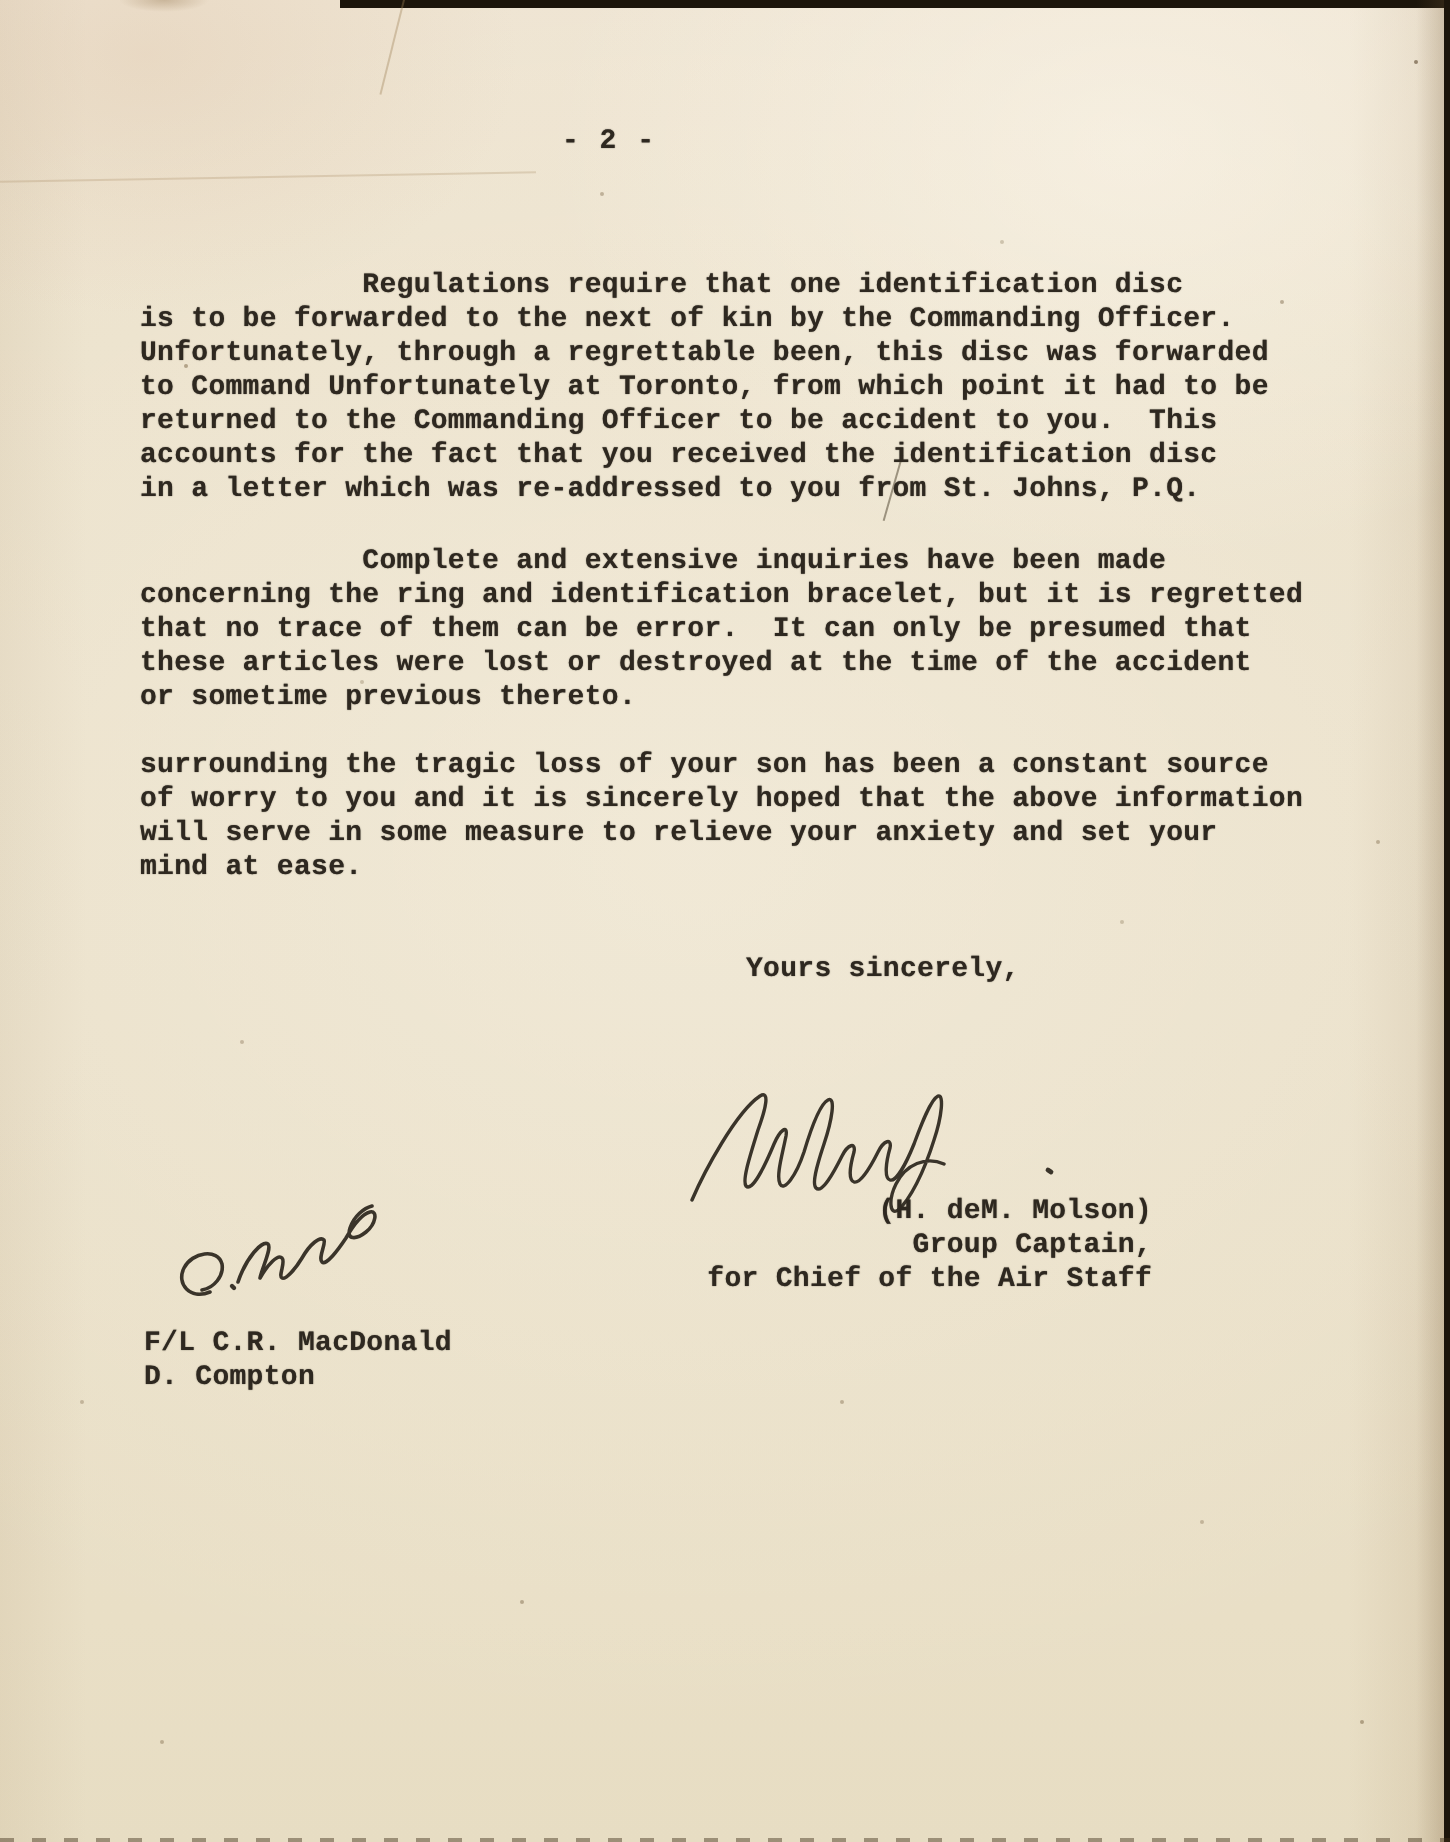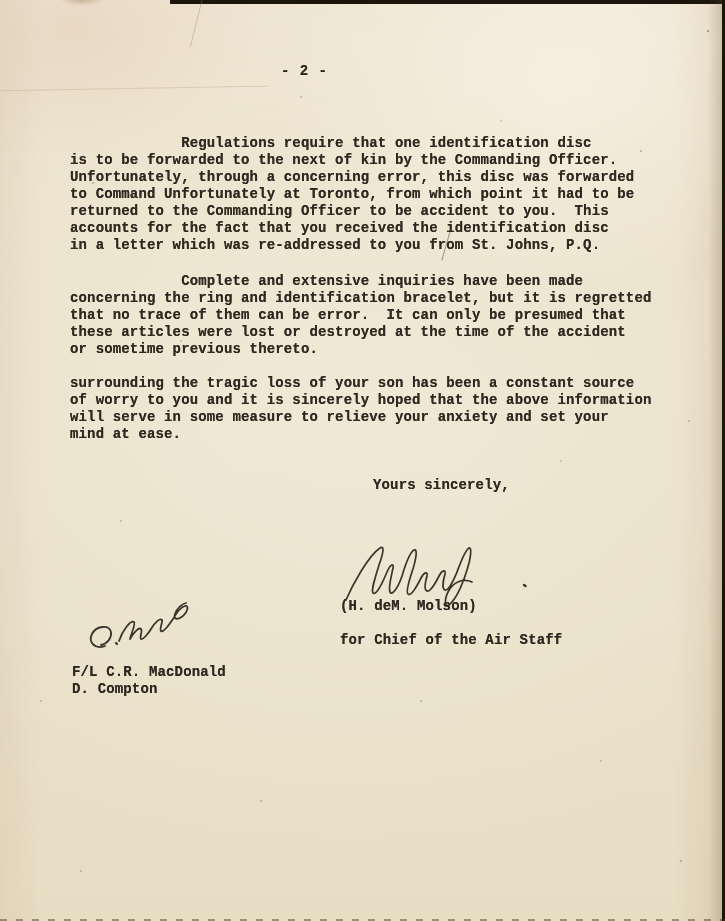--- a/index.html
+++ b/index.html
@@ -20,21 +20,21 @@
   .type{
     position:absolute;
     font-size:14px;
     line-height:17px;
     font-weight:bold;
     letter-spacing:.15px;
     color:#2e2820;
     text-shadow:0 0 .6px rgba(46,40,30,.75);
   }
   .tline{white-space:pre;font-family:Liberation Mono, monospace;}
-  .center{text-align:left;}
+  .center{text-align:right;}
   
   .edge-top{position:absolute;top:0;left:170px;right:0;height:4px;background:#1c150b;}
   .edge-right{position:absolute;top:0;right:0;width:3px;height:100%;background:#1c150b;}
   .edge-bottom{position:absolute;bottom:0;left:0;right:0;height:2px;
     background:repeating-linear-gradient(90deg, rgba(64,48,26,.45) 0 7px, transparent 7px 16px);}
   .right-shade{position:absolute;top:0;right:3px;width:14px;height:100%;
     background:linear-gradient(90deg, transparent, rgba(120,95,60,.22));}
   
   .crease-top{position:absolute;left:196px;top:-4px;width:1px;height:52px;
     background:rgba(158,128,88,.38);transform:rotate(14deg);}
@@ -71,21 +71,21 @@
   <div class="crease-h"></div>
   <div class="tear-topleft"></div>
   <div class="pen-mark"></div>
   <div class="specks"></div>
 
   <div class="type" style="left:281px;top:63px;letter-spacing:1px;">- 2 -</div>
 
   <div class="type" style="left:70px;top:135px;width:600px;">
       <div class="tline">             Regulations require that one identification disc</div>
       <div class="tline">is to be forwarded to the next of kin by the Commanding Officer.</div>
-      <div class="tline">Unfortunately, through a concerning error, this disc was forwarded</div>
+      <div class="tline">Unfortunately, through a regrettable been, this disc was forwarded</div>
       <div class="tline">to Command Unfortunately at Toronto, from which point it had to be</div>
       <div class="tline">returned to the Commanding Officer to be accident to you.  This</div>
       <div class="tline">accounts for the fact that you received the identification disc</div>
       <div class="tline">in a letter which was re-addressed to you from St. Johns, P.Q.</div>
     </div>
 
   <div class="type" style="left:70px;top:273px;width:600px;">
       <div class="tline">             Complete and extensive inquiries have been made</div>
       <div class="tline">concerning the ring and identification bracelet, but it is regretted</div>
       <div class="tline">that no trace of them can be error.  It can only be presumed that</div>
@@ -101,20 +101,21 @@
     </div>
 
   <div class="type" style="left:373px;top:477px;">Yours sincerely,</div>
 
   <svg class="hand" style="left:338px;top:538px;" width="200" height="74" viewBox="0 0 200 74">
     <path stroke-width="1.7" d="M8,62 C14,48 30,18 42,10 C47,7 45,16 41,27 C37,40 33,52 35,55 C38,58 44,46 49,34 C52,27 56,24 55,30 C53,40 50,50 52,54 C54,58 60,50 64,38 C67,28 72,14 76,12 C80,10 78,22 74,34 C70,46 68,54 70,56 C73,59 79,48 83,40 C86,34 90,33 89,38 C87,45 86,52 89,53 C92,54 97,46 101,38 C104,32 108,31 107,36 C105,43 104,51 107,52 C110,53 115,44 119,34 C122,26 127,12 131,10 C134,9 133,20 129,32 C124,48 117,62 111,67 C107,70 106,62 110,54 C115,44 125,40 134,44"></path>
     <path stroke-width="2.4" d="M186,47 l1.5,1"></path>
   </svg>
 
   <div class="type center" style="left:340px;top:598px;width:236px;">(H. deM. Molson)</div>
+  <div class="type center" style="left:340px;top:615px;width:236px;">Group Captain,</div>
   <div class="type center" style="left:340px;top:632px;width:236px;">for Chief of the Air Staff</div>
 
   <svg class="hand" style="left:83px;top:594px;" width="104" height="62" viewBox="0 0 104 62">
     <path stroke-width="1.8" d="M22,52 C12,56 5,48 9,40 C13,32 26,30 28,38 C29,44 24,50 18,51"></path>
     <path stroke-width="1.8" d="M36,47 C40,35 48,26 51,28 C53,30 48,40 47,45 C51,38 56,33 58,35 C60,37 56,44 58,45 C60,46 65,40 68,35 C72,28 77,24 79,26 C80,28 76,35 78,37 C80,39 86,31 90,25 C94,18 98,13 102,12 C106,11 105,18 100,22 C95,26 90,26 92,20 C94,14 99,10 103,9"></path>
     <path stroke-width="2.2" d="M33,49 l1,1"></path>
   </svg>
 
   <div class="type" style="left:72px;top:664px;">F/L C.R. MacDonald</div>
   <div class="type" style="left:72px;top:681px;">D. Compton</div>

